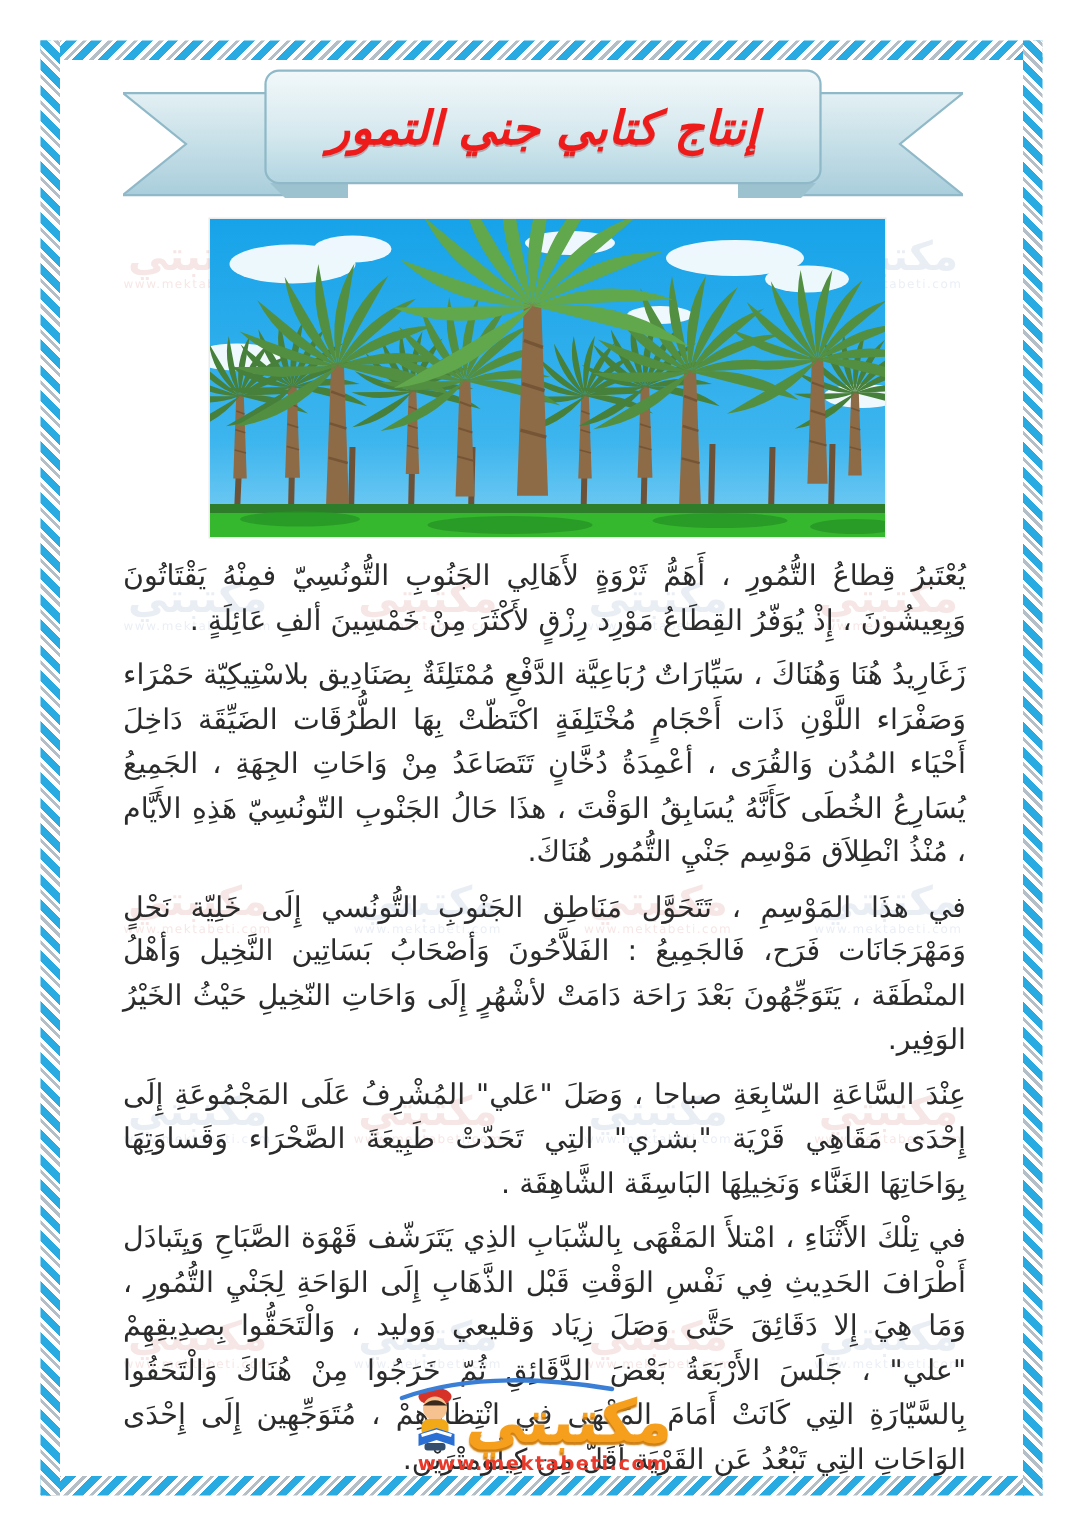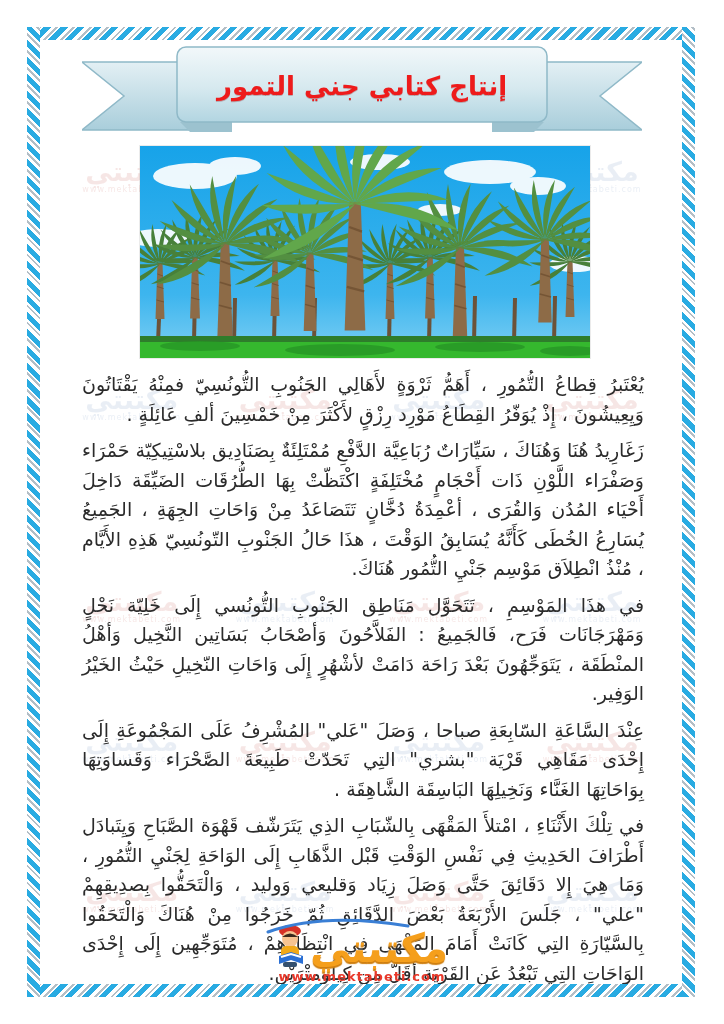--- a/index.html
+++ b/index.html
@@ -26,22 +26,23 @@
   .wm-site{font-size:8px;letter-spacing:1px;margin-top:-2px;}
   .wm-red .wm-word{color:#c4574e;} .wm-red .wm-site{color:#c4574e;}
   .wm-blue .wm-word{color:#6d8fbd;} .wm-blue .wm-site{color:#6d8fbd;}
 
   
   .banner{position:absolute;left:82px;top:46px;width:560px;height:96px;z-index:5;}
   .banner svg{position:absolute;inset:0;}
   .banner-title{
     position:absolute;left:100px;right:100px;top:8px;height:64px;
     display:flex;align-items:center;justify-content:center;
-    direction:rtl;font-size:26px;font-weight:bold;color:#ee1b1b;
+    direction:rtl;font-size:31px;font-weight:bold;color:#ee1b1b;
     text-shadow:0 1px 0 rgba(120,0,0,.25);
+    font-style:italic;
   }
 
   
   .photo{position:absolute;left:140px;top:146px;width:450px;height:212px;z-index:3;
     box-shadow:0 0 0 1px rgba(0,0,0,.08);}
 
   
   .article{
     position:absolute;left:82px;top:370px;width:562px;z-index:4;
     direction:rtl;text-align:justify;

